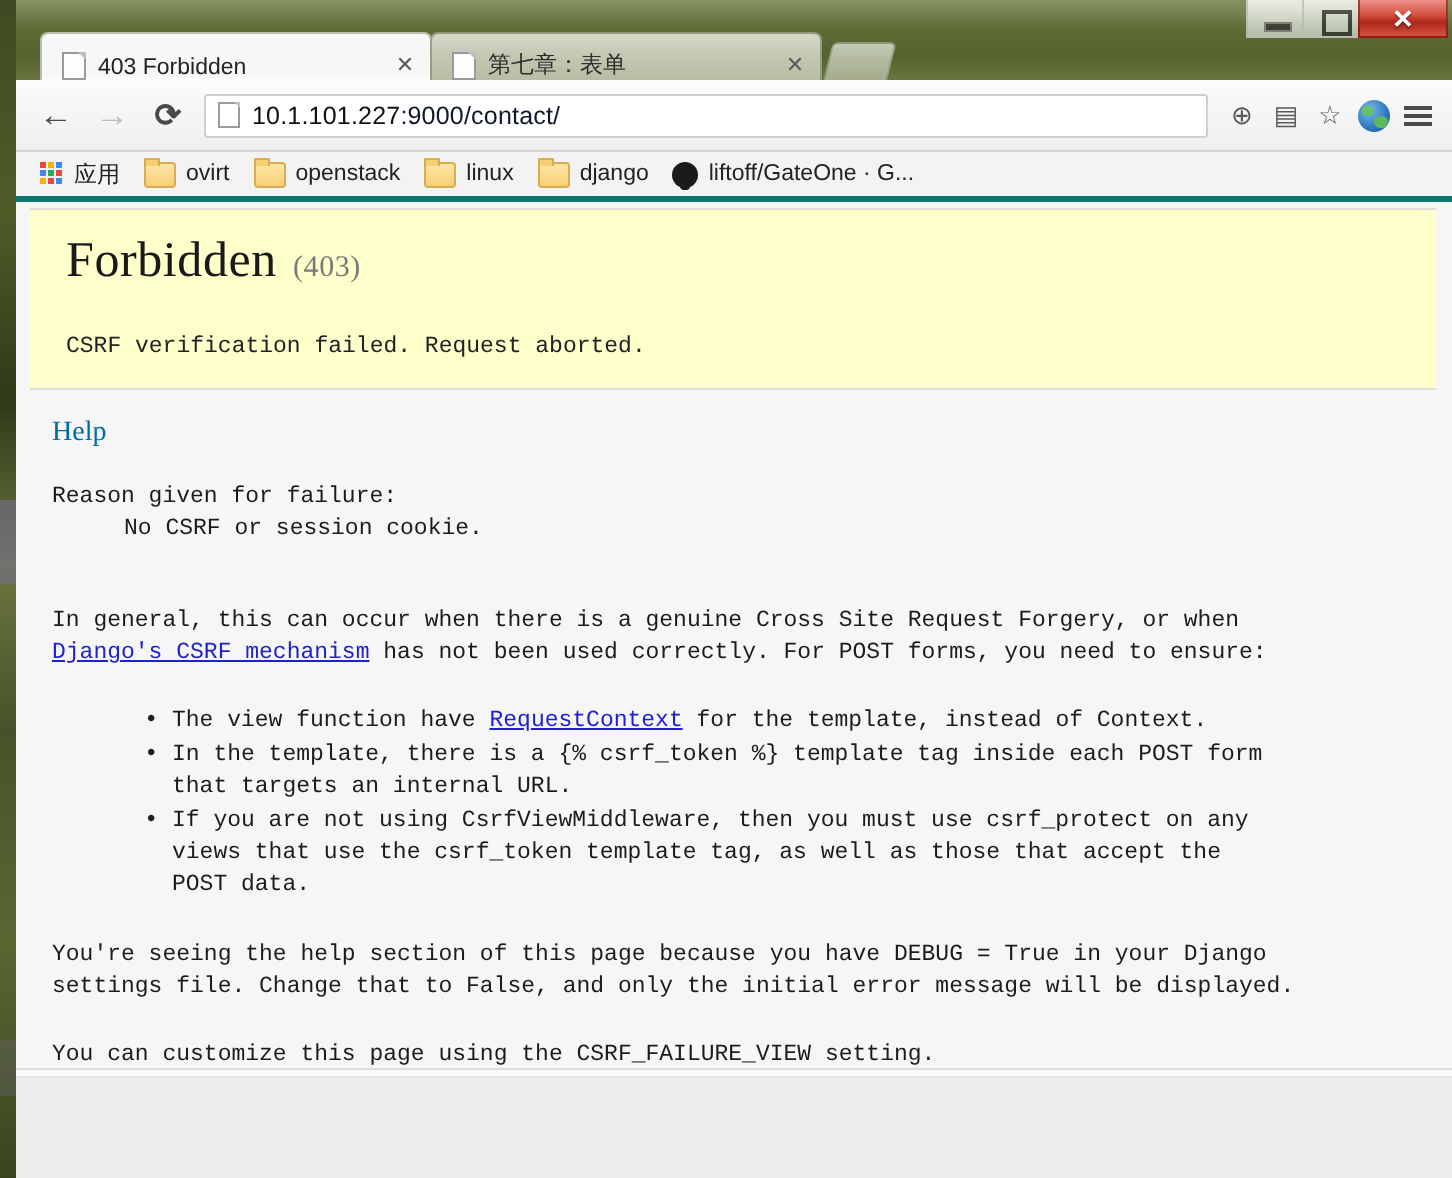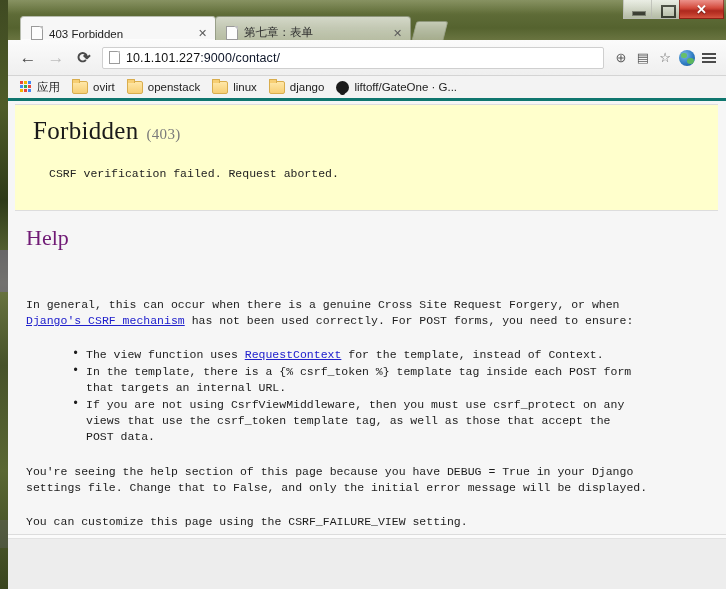--- a/index.html
+++ b/index.html
@@ -352,36 +352,36 @@
     color: #1a1a1a;
     letter-spacing: .3px;
   }
   .django-banner h1 .code {
     font-family: "Liberation Serif", serif;
     font-size: 15px;
     color: #7a7a7a;
     margin-left: 8px;
   }
   .django-banner .lead {
-    margin: 16px;
+    margin: 0;
     font-family: "Liberation Mono", monospace;
     font-size: 11.5px;
     color: #222;
   }
 
   .summary {
     padding: 14px 12px 0 18px;
     color: #222;
   }
   .summary h2 {
     margin: 0 0 16px 0;
     font-family: "Liberation Serif", serif;
     font-weight: normal;
-    font-size: 22px;
-    color: #701a75;
+    font-size: 14px;
+    color: #0369a1;
   }
   .mono {
     font-family: "Liberation Mono", monospace;
     font-size: 11.5px;
     line-height: 16px;
     color: #1c1c1c;
   }
   .reason-line { margin: 0; }
   .reason-value { margin: 0 0 0 0; padding-left: 36px; }
 
@@ -537,34 +537,36 @@
         <h1>
           <span>Forbidden</span><span class="code">(403)</span>
         </h1>
         <p class="lead">CSRF verification failed. Request aborted.</p>
       </div>
 
       <div class="summary">
         <h2>Help</h2>
 
         <div class="mono">
+          <p class="reason-line">Reason given for failure:</p>
+          <p class="reason-value">No CSRF or session cookie.</p>
         </div>
       </div>
 
       <div class="spacer-lg"></div>
 
       <div class="explanation mono">
         <p class="tight">In general, this can occur when there is a genuine Cross Site Request Forgery, or when</p>
         <p><a class="doclink" href="#">Django's CSRF mechanism</a><span> has not been used correctly. For POST forms, you need to ensure:</span></p>
 
         <div class="spacer-sm"></div>
 
         <ul class="checks">
           <li>
-            <span>The view function uses </span><a class="doclink" href="#">RequestContext</a><span> for the template, instead of Context.</span>
+            <span>The view function have </span><a class="doclink" href="#">RequestContext</a><span> for the template, instead of Context.</span>
           </li>
           <li>
             <span>In the template, there is a {% csrf_token %} template tag inside each POST form</span><br>
             <span>that targets an internal URL.</span>
           </li>
           <li>
             <span>If you are not using CsrfViewMiddleware, then you must use csrf_protect on any</span><br>
             <span>views that use the csrf_token template tag, as well as those that accept the</span><br>
             <span>POST data.</span>
           </li>

